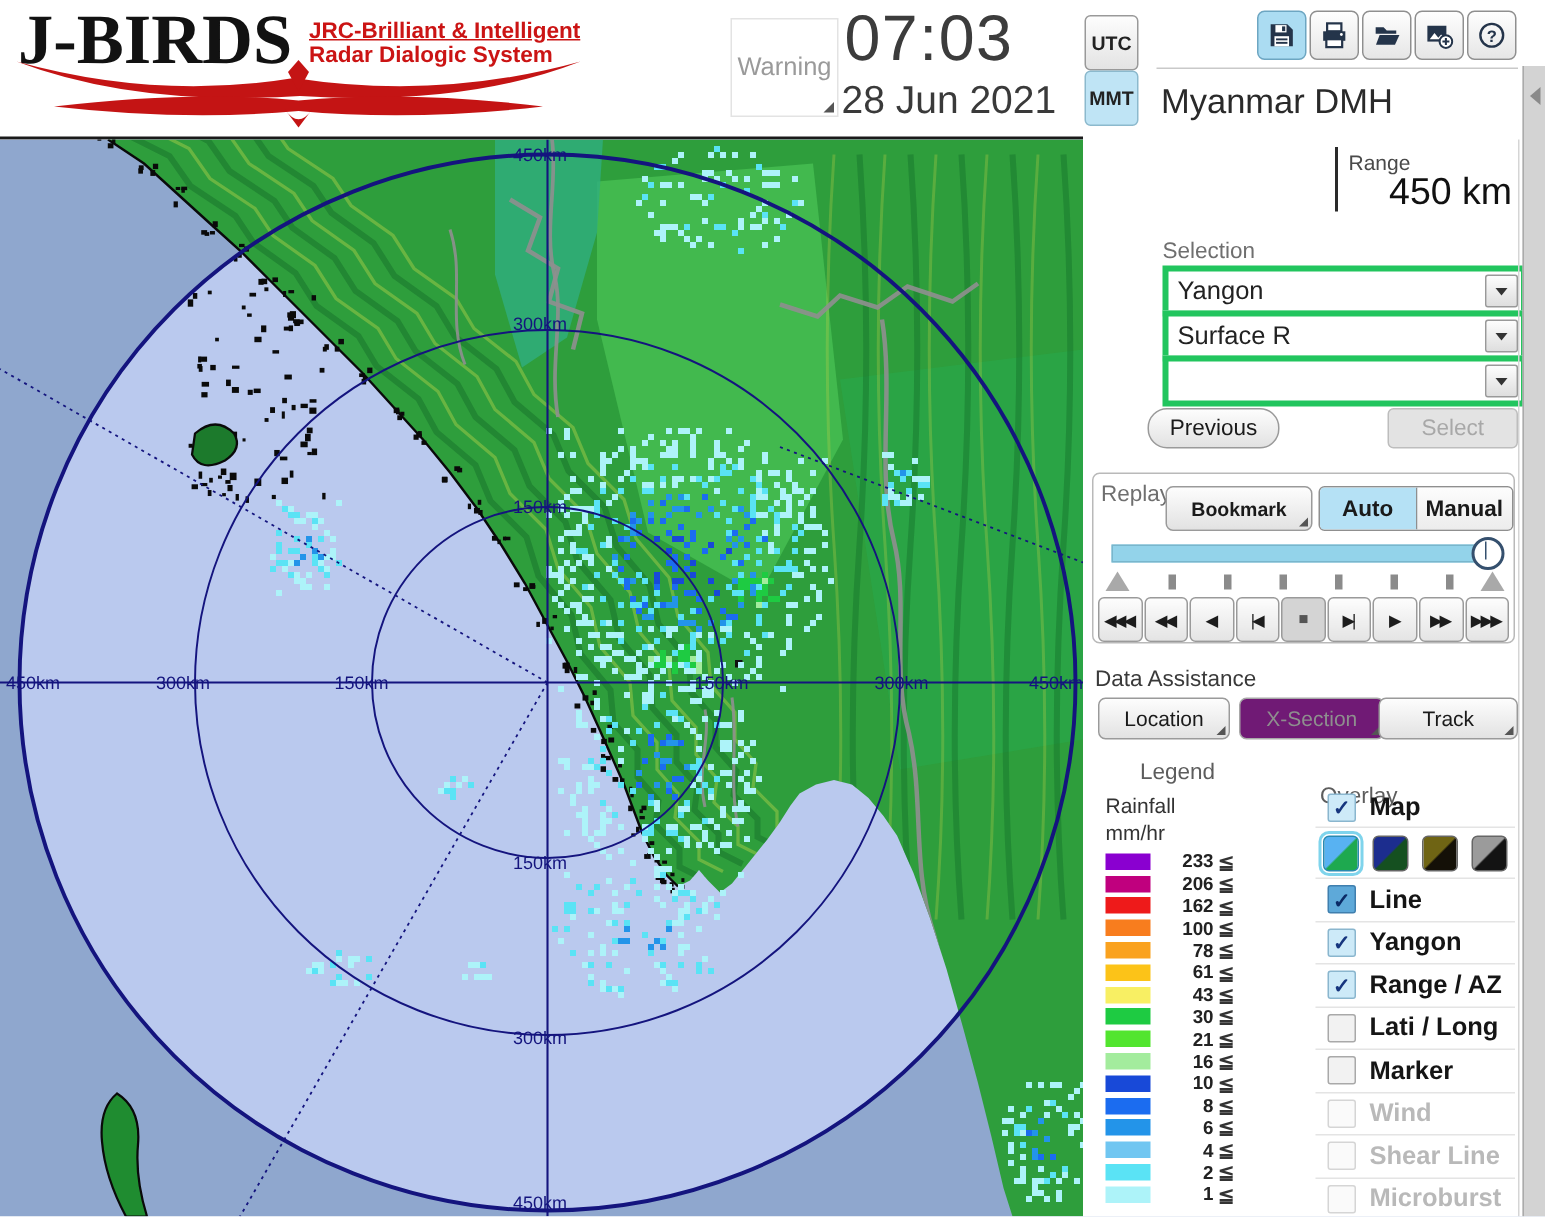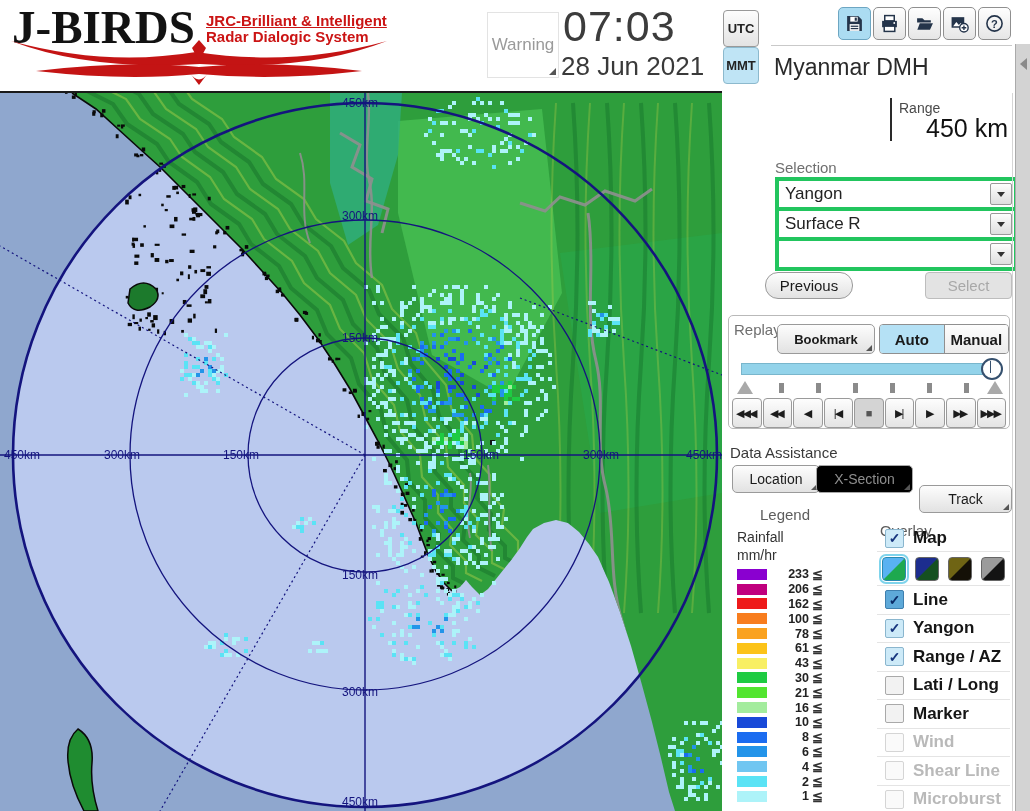--- a/index.html
+++ b/index.html
@@ -85,22 +85,22 @@
   .tbtn{flex:1;border:1px solid #9a9a9a;border-radius:4px;background:linear-gradient(#fdfdfd,#e4e4e4);
         display:flex;align-items:center;justify-content:center;font-size:11px;letter-spacing:-2px;color:#1c1c1c;
         padding-right:2px;overflow:hidden;white-space:nowrap;}
   .tbtn.active{background:#d4d4d4;color:#555;}
 
   
   #da-label{left:8px;top:351px;font-size:15px;color:#3a3a3a;}
   .dabtn{top:372px;height:26px;border:1px solid #9a9a9a;border-radius:5px;background:linear-gradient(#fdfdfd,#e2e2e2);
          font-size:14px;color:#1a1a1a;display:flex;align-items:center;justify-content:center;}
   #da-location{left:10px;width:86px;}
-  #da-xsection{left:94px;width:95px;background:#000000;color:#8e8e8e;border-color:#a8a8a8;}
-  #da-track{left:197px;width:91px;margin-top:20px;}
+  #da-xsection{left:104px;width:95px;background:#701a75;color:#8e8e8e;border-color:#a8a8a8;}
+  #da-track{left:197px;width:91px;}
 
   
   #legend-label{left:15px;top:413px;font-size:15px;color:#5d5d5d;margin-left:23px;}
   #overlay-label{left:158px;top:429px;font-size:15px;color:#5d5d5d;}
   #rainfall-1{left:15px;top:436px;font-size:14px;color:#333;}
   #rainfall-2{left:15px;top:454px;font-size:14px;color:#333;}
   #legend-list{left:15px;top:474px;width:120px;}
   .lgrow{display:flex;align-items:center;height:14.8px;font-weight:bold;}
   .sw{width:30px;height:11px;display:inline-block;}
   .lv{width:42px;text-align:right;font-size:12.5px;color:#222;}

